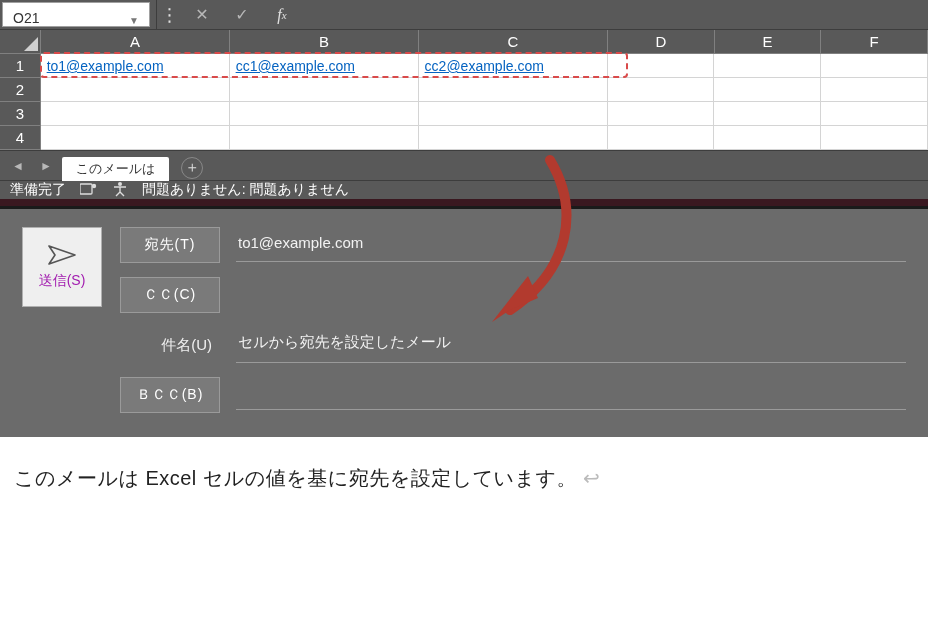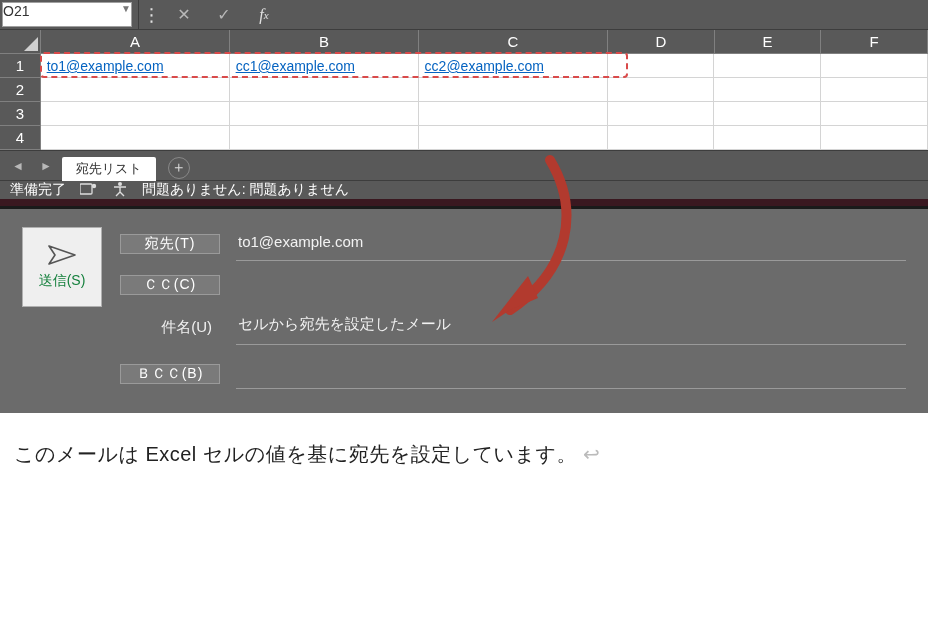--- a/index.html
+++ b/index.html
@@ -2,21 +2,21 @@
 <html><head>
 <meta charset="utf-8">
 <style>
   * { box-sizing: border-box; margin: 0; padding: 0; }
   body { font-family: "Meiryo UI", "Yu Gothic UI", sans-serif; width: 928px; height: 624px; background: #fff; font-size: 14px; color: #333; }
 
   
   .excel-top { background: #595959; color: #fff; }
 
   .namebox-row { display: flex; align-items: stretch; height: 30px; border-bottom: 1px solid #3d3d3d; }
-  .namebox { width: 130px; background: #fff; color: #333; display: flex; align-items: flex-start; padding: 0 0; border: 1px solid #a0a0a0; margin: 2px 0 2px 2px; position: relative; }
+  .namebox { width: 148px; background: #fff; color: #333; display: flex; align-items: flex-end; padding: 0 10px; border: 1px solid #a0a0a0; margin: 2px 0 2px 2px; position: relative; }
   .namebox .dd { margin-left: auto; color: #777; font-size: 10px; }
   .vdiv { width: 6px; }
   .three-dots { width: 26px; display:flex; align-items:center; justify-content:center; color:#e0e0e0; font-size:18px; border-left:1px solid #3d3d3d; }
   .fbar-btn { width: 40px; display:flex; align-items:center; justify-content:center; color:#b8b8b8; font-size:16px; }
   .fx { font-style: italic; font-family: "Times New Roman", serif; font-size: 16px; color:#e0e0e0; }
   .fbar-input { flex:1; }
 
   .grid-wrap { background:#fff; color:#333; }
   .col-headers { display:flex; height:24px; background:#595959; color:#fff; border-bottom:1px solid #808080; }
   .sel-all { width:42px; background:#595959; display:flex; align-items:flex-end; justify-content:flex-end; padding:2px; border-right:1px solid #808080; }
@@ -42,26 +42,26 @@
   .statusbar .icon { color:#ddd; }
 
   .maroon-strip { height:10px; background:#3a1820; border-bottom:3px solid #1a1a1a; }
 
   
   .arrow-wrap { position:absolute; left:440px; top:150px; pointer-events:none; }
 
   
   .compose { background:#6b6b6b; color:#fff; padding:18px 22px 24px 22px; display:flex; gap:18px; }
   .send-col { display:flex; flex-direction:column; align-items:center; }
-  .send-btn { width:80px; height:80px; background:#efefef; border:1px solid #b0b0b0; color:#15803d; display:flex; flex-direction:column; align-items:center; justify-content:center; gap:6px; font-size:14px; }
+  .send-btn { width:80px; height:80px; background:#efefef; border:1px solid #b0b0b0; color:#a21caf; display:flex; flex-direction:column; align-items:center; justify-content:center; gap:6px; font-size:14px; }
   .send-btn svg { display:block; }
 
   .addr-col { flex:1; display:flex; flex-direction:column; gap:14px; }
   .addr-row { display:flex; align-items:center; gap:16px; }
-  .addr-btn { width:100px; height:20px; background:#7a7a7a; border:1px solid #9a9a9a; color:#fff; display:flex; align-items:center; justify-content:center; font-size:14px; letter-spacing:1px; }
+  .addr-btn { width:100px; height:36px; background:#7a7a7a; border:1px solid #9a9a9a; color:#fff; display:flex; align-items:center; justify-content:center; font-size:14px; letter-spacing:1px; }
   .addr-field { flex:1; border-bottom:1px solid #9a9a9a; padding:6px 2px 10px 2px; color:#f2f2f2; font-size:15px; min-height:30px; }
   .subj-label { width:100px; text-align:right; padding-right:8px; color:#f0f0f0; font-size:15px; }
 
   .body-area { background:#fff; color:#222; padding:28px 14px; font-size:20px; letter-spacing:0.5px; }
   .ret-mark { color:#bbb; margin-left:6px; }
 
   .root { position:relative; }
 </style>
 </head>
 <body>
@@ -135,21 +135,21 @@
         <div class="cell narrow"></div>
       </div>
 
       <div class="dashed-select" style="left:40px; top:-2px; width:588px; height:26px;"></div>
     </div>
   </div>
 
   <div class="sheet-tab-row">
     <span class="tab-nav">◄</span>
     <span class="tab-nav">►</span>
-    <div class="sheet-tab">宛先リスト</div>
+    <div class="sheet-tab">このメールは</div>
     <div class="add-sheet">＋</div>
   </div>
 
   <div class="statusbar">
     <span>準備完了</span>
     <span class="icon">
       <svg width="18" height="14" viewBox="0 0 18 14">
           <rect x="0" y="2" width="12" height="10" rx="1" fill="none" stroke="#ddd" stroke-width="1.3"></rect>
           <circle cx="14" cy="4" r="2.2" fill="#ddd"></circle>
         </svg>

